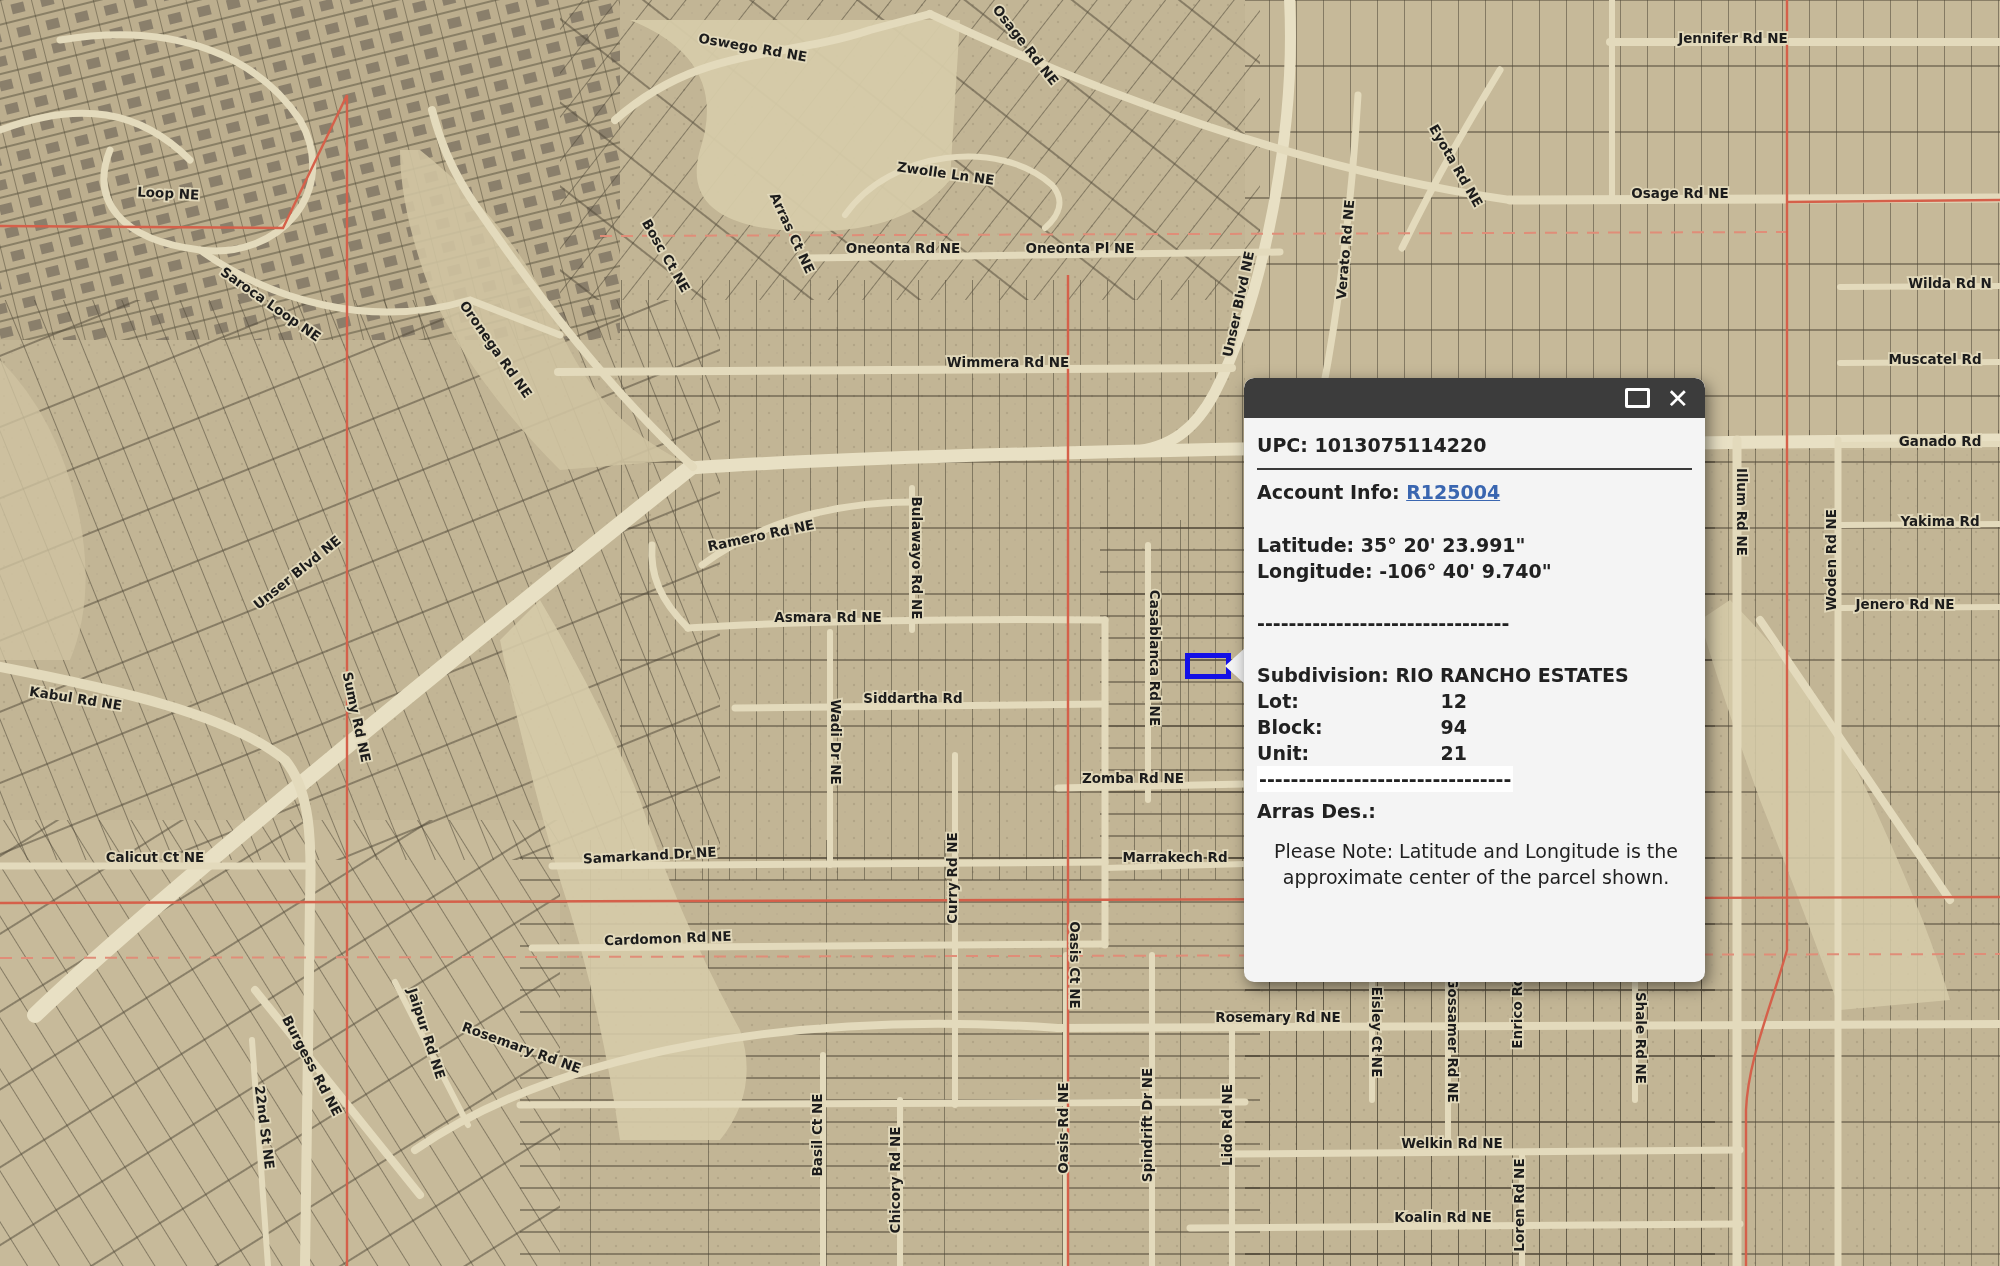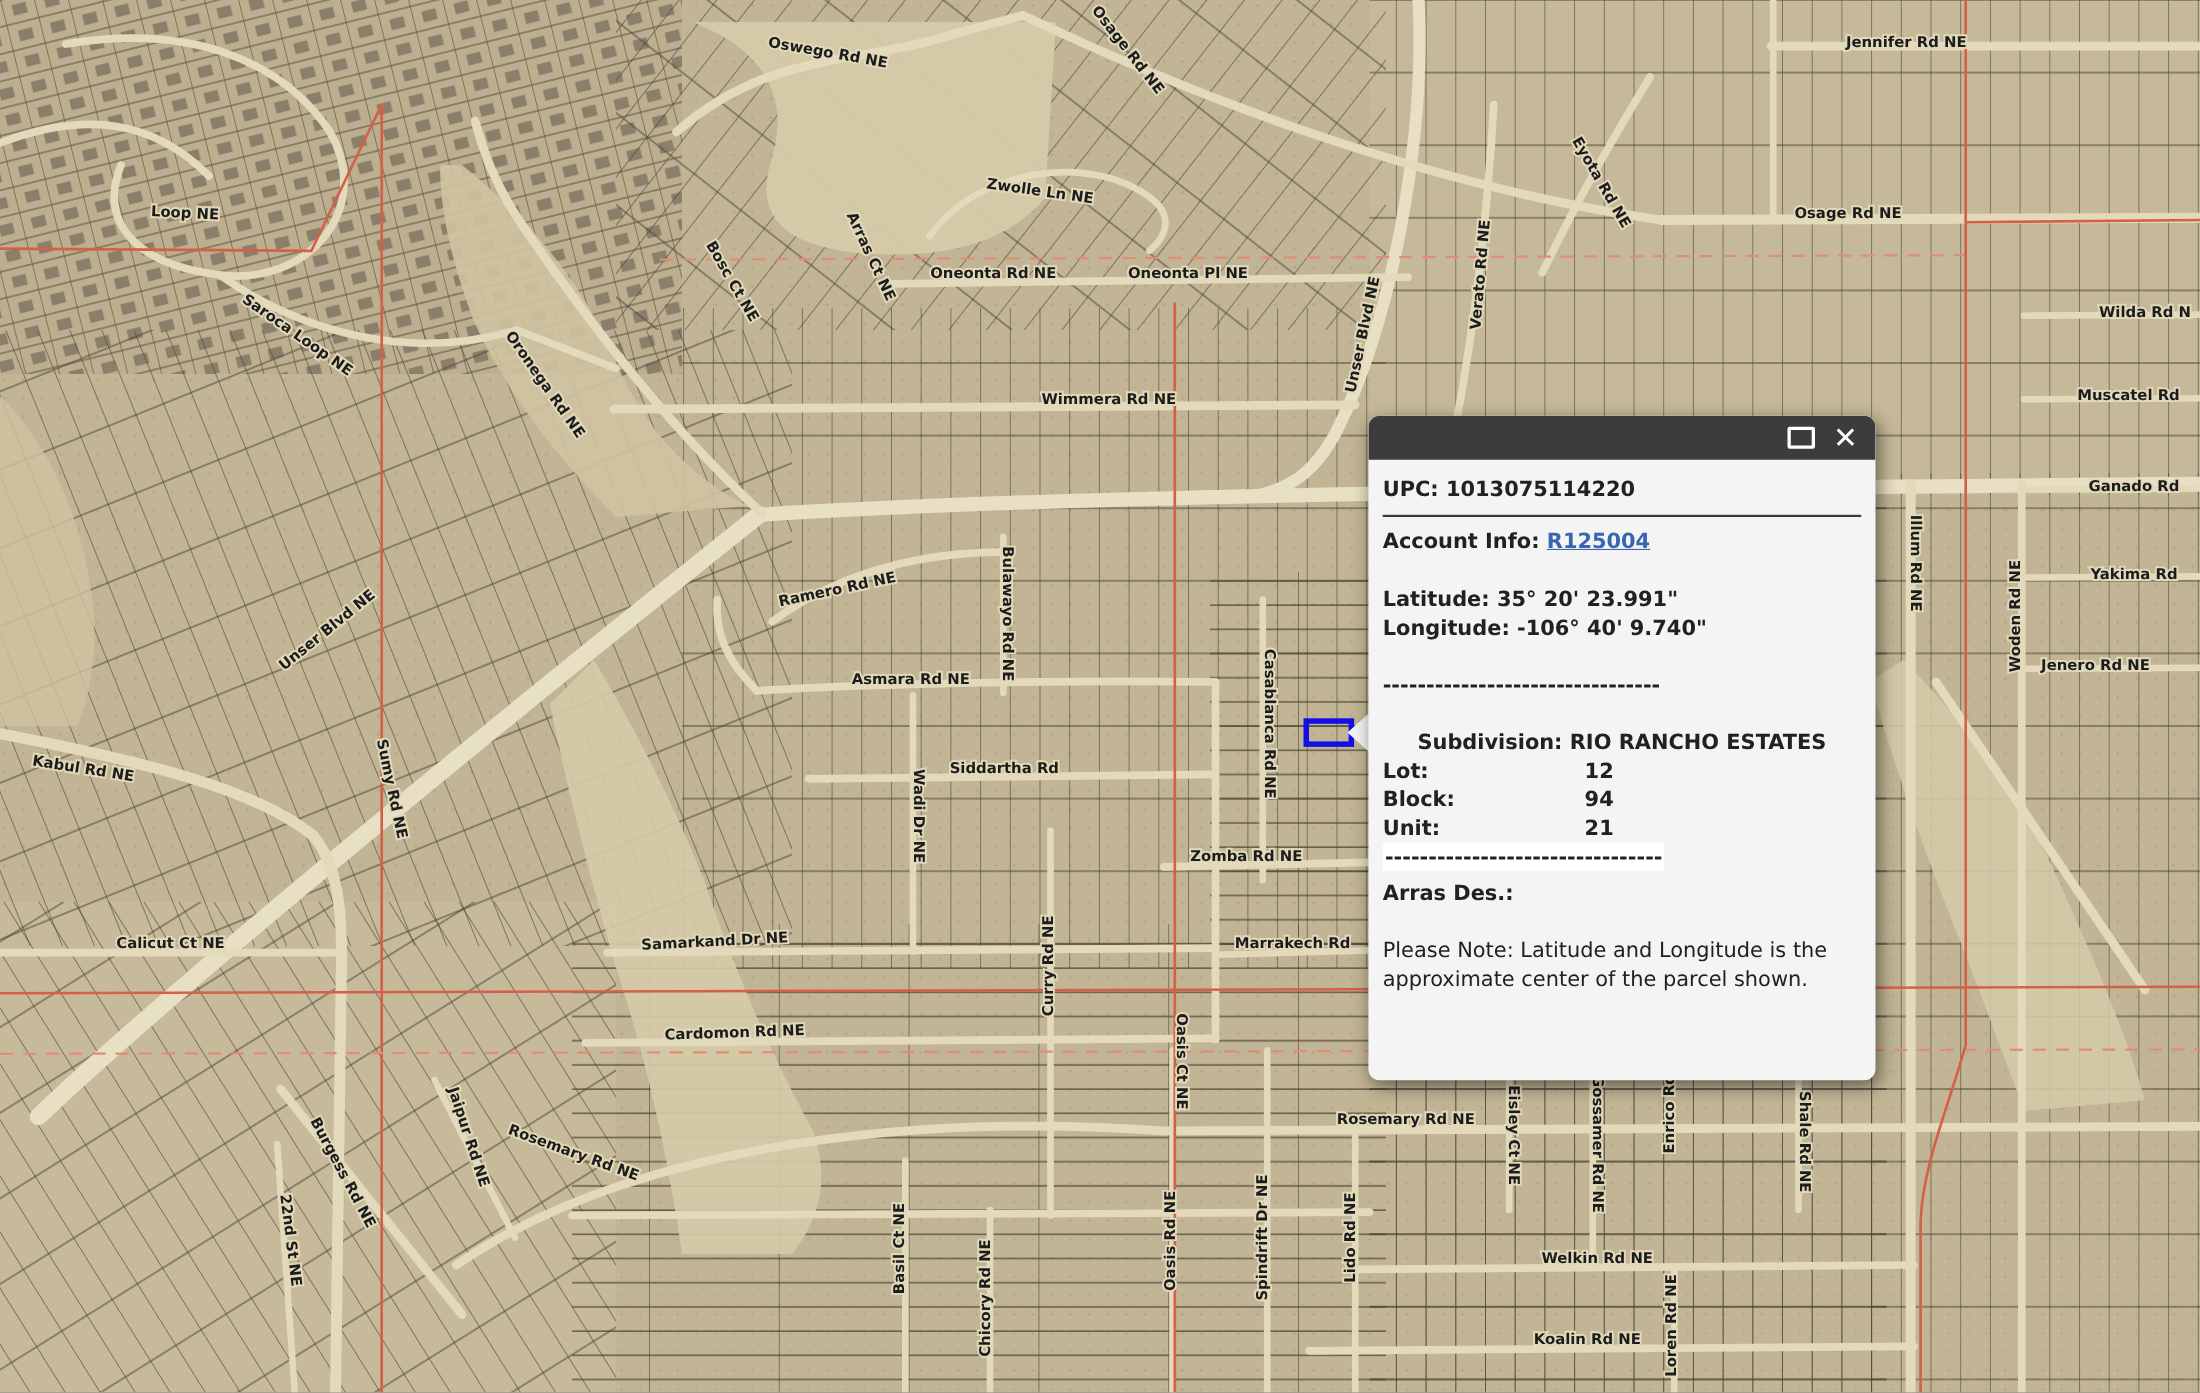--- a/index.html
+++ b/index.html
@@ -24,25 +24,25 @@
          font-family:"DejaVu Sans","Liberation Sans",sans-serif;}
   #popup .body{padding:8px 13px 0 13px;color:#212121;font-size:19px;line-height:26px;
          font-weight:bold;}
   .upc-line{margin-top:6px;}
   .hr{border-top:2px solid #3a3a3a;margin:10px 0 9px 0;}
   .acct a{color:#3a66b0;text-decoration:underline;font-weight:bold;cursor:pointer;margin-top:13px;}
   .lat-line{margin-top:27px;}
   .dash-sep{margin-top:26px;letter-spacing:0;white-space:nowrap;overflow:hidden;}
   .dash-sep.white{background:#fff;display:inline-block;padding:0 2px;margin-top:0;}
   .dash2-wrap{margin-top:0;}
-  .subdiv{margin-top:26px;text-align:center;}
+  .subdiv{margin-top:26px;}
   .kv{display:flex;}
   .kv .k{width:150px;flex:0 0 150px;}
   .kv .v{width:60px;text-align:right;}
-  .note{margin-top:26px;font-weight:normal;width:438px;}
+  .note{margin-top:14px;font-weight:normal;width:438px;text-align:center;}
 </style>
 </head>
 <body>
 
 <div id="stage">
 
   <svg id="mapsvg" width="2000" height="1266">
     <defs>
       <pattern id="pLots" width="27" height="66" patternUnits="userSpaceOnUse">
         <path d="M0 0H27M0 66H27M0 0V66" stroke="#4d4636" stroke-width="1.1" fill="none"></path>

